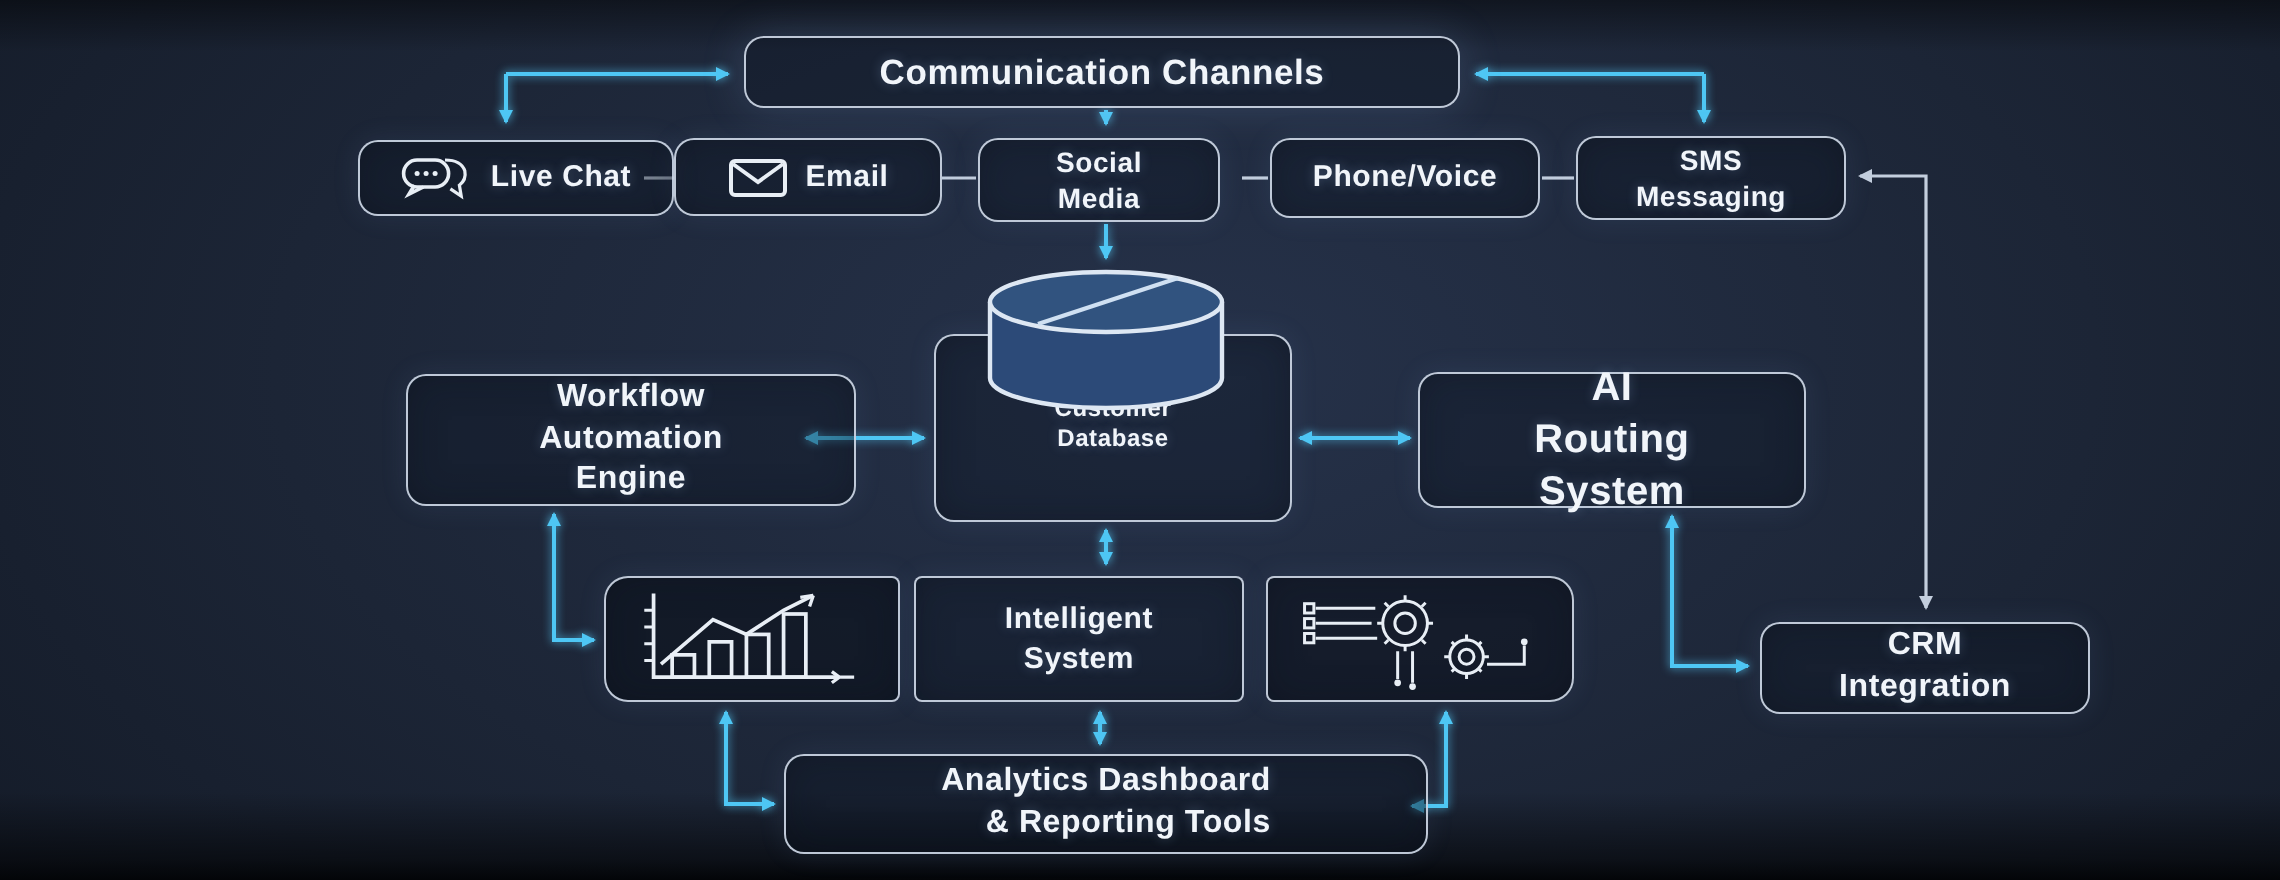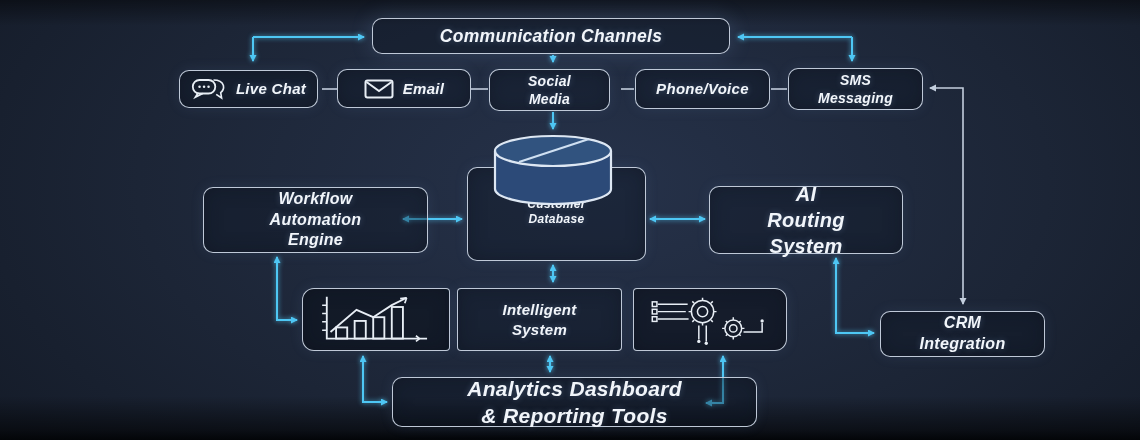--- a/index.html
+++ b/index.html
@@ -13,39 +13,39 @@
   .node{
     position:absolute;box-sizing:border-box;
     border:1.6px solid rgba(206,216,230,.92);
     border-radius:10px;
     background:rgba(13,20,33,.38);
     color:#f1f5fa;font-weight:bold;
     display:flex;align-items:center;justify-content:center;
     text-align:center;letter-spacing:.3px;
     box-shadow:0 0 14px rgba(130,170,230,.10), inset 0 0 18px rgba(10,14,24,.35);
     text-shadow:0 0 6px rgba(170,205,255,.28);
-    white-space:pre-line;line-height:1.3;font-style:italic;
+    white-space:pre-line;line-height:1.3;
   }
   .row2{font-size:15px;}
   .node .lbl{white-space:pre-line;}
   .withicon{gap:9px;}
   #n-comm{left:372px;top:18px;width:358px;height:36px;font-size:17.5px;box-shadow:0 0 22px rgba(150,190,245,.18);}
-  #n-livechat{left:179px;top:70px;width:139px;height:38px;}
+  #n-livechat{left:179px;top:70px;width:158px;height:38px;}
   #n-email{left:337px;top:69px;width:134px;height:39px;align-items:center;}
   #n-social{left:489px;top:69px;width:121px;height:42px;font-size:14px;}
   #n-phone{left:635px;top:69px;width:135px;height:40px;}
   #n-sms{left:788px;top:68px;width:135px;height:42px;font-size:14px;}
   #n-workflow{left:203px;top:187px;width:225px;height:66px;font-size:16px;}
   #n-ucd{left:467px;top:167px;width:179px;height:94px;font-size:12px;align-items:center;padding-bottom:19px;}
   #n-ai{left:709px;top:186px;width:194px;height:68px;font-size:20px;}
   #n-chartpanel{left:302px;top:288px;width:148px;height:63px;border-radius:12px 4px 4px 12px;background:rgba(9,14,23,.55);}
   #n-ispanel{left:457px;top:288px;width:165px;height:63px;font-size:15px;border-radius:4px;}
   #n-gearspanel{left:633px;top:288px;width:154px;height:63px;border-radius:4px 12px 12px 4px;background:rgba(9,14,23,.5);}
   #n-crm{left:880px;top:311px;width:165px;height:46px;font-size:16px;}
-  #n-analytics{left:392px;top:377px;width:365px;height:50px;font-size:21px;}
+  #n-analytics{left:392px;top:377px;width:322px;height:50px;font-size:16px;text-align:right;}
   #db-cylinder{position:absolute;left:492px;top:133px;width:122px;height:80px;z-index:3;}
   svg.ovl{position:absolute;left:0;top:0;width:1140px;height:440px;pointer-events:none;}
   .c{stroke:#4ec7f4;stroke-width:2;fill:none;filter:drop-shadow(0 0 2.5px rgba(86,200,245,.85));}
   .g{stroke:#c3cedd;stroke-width:1.6;fill:none;}
   .icon svg{display:block;}
 </style>
 </head>
 <body>
 
 <div id="stage">

